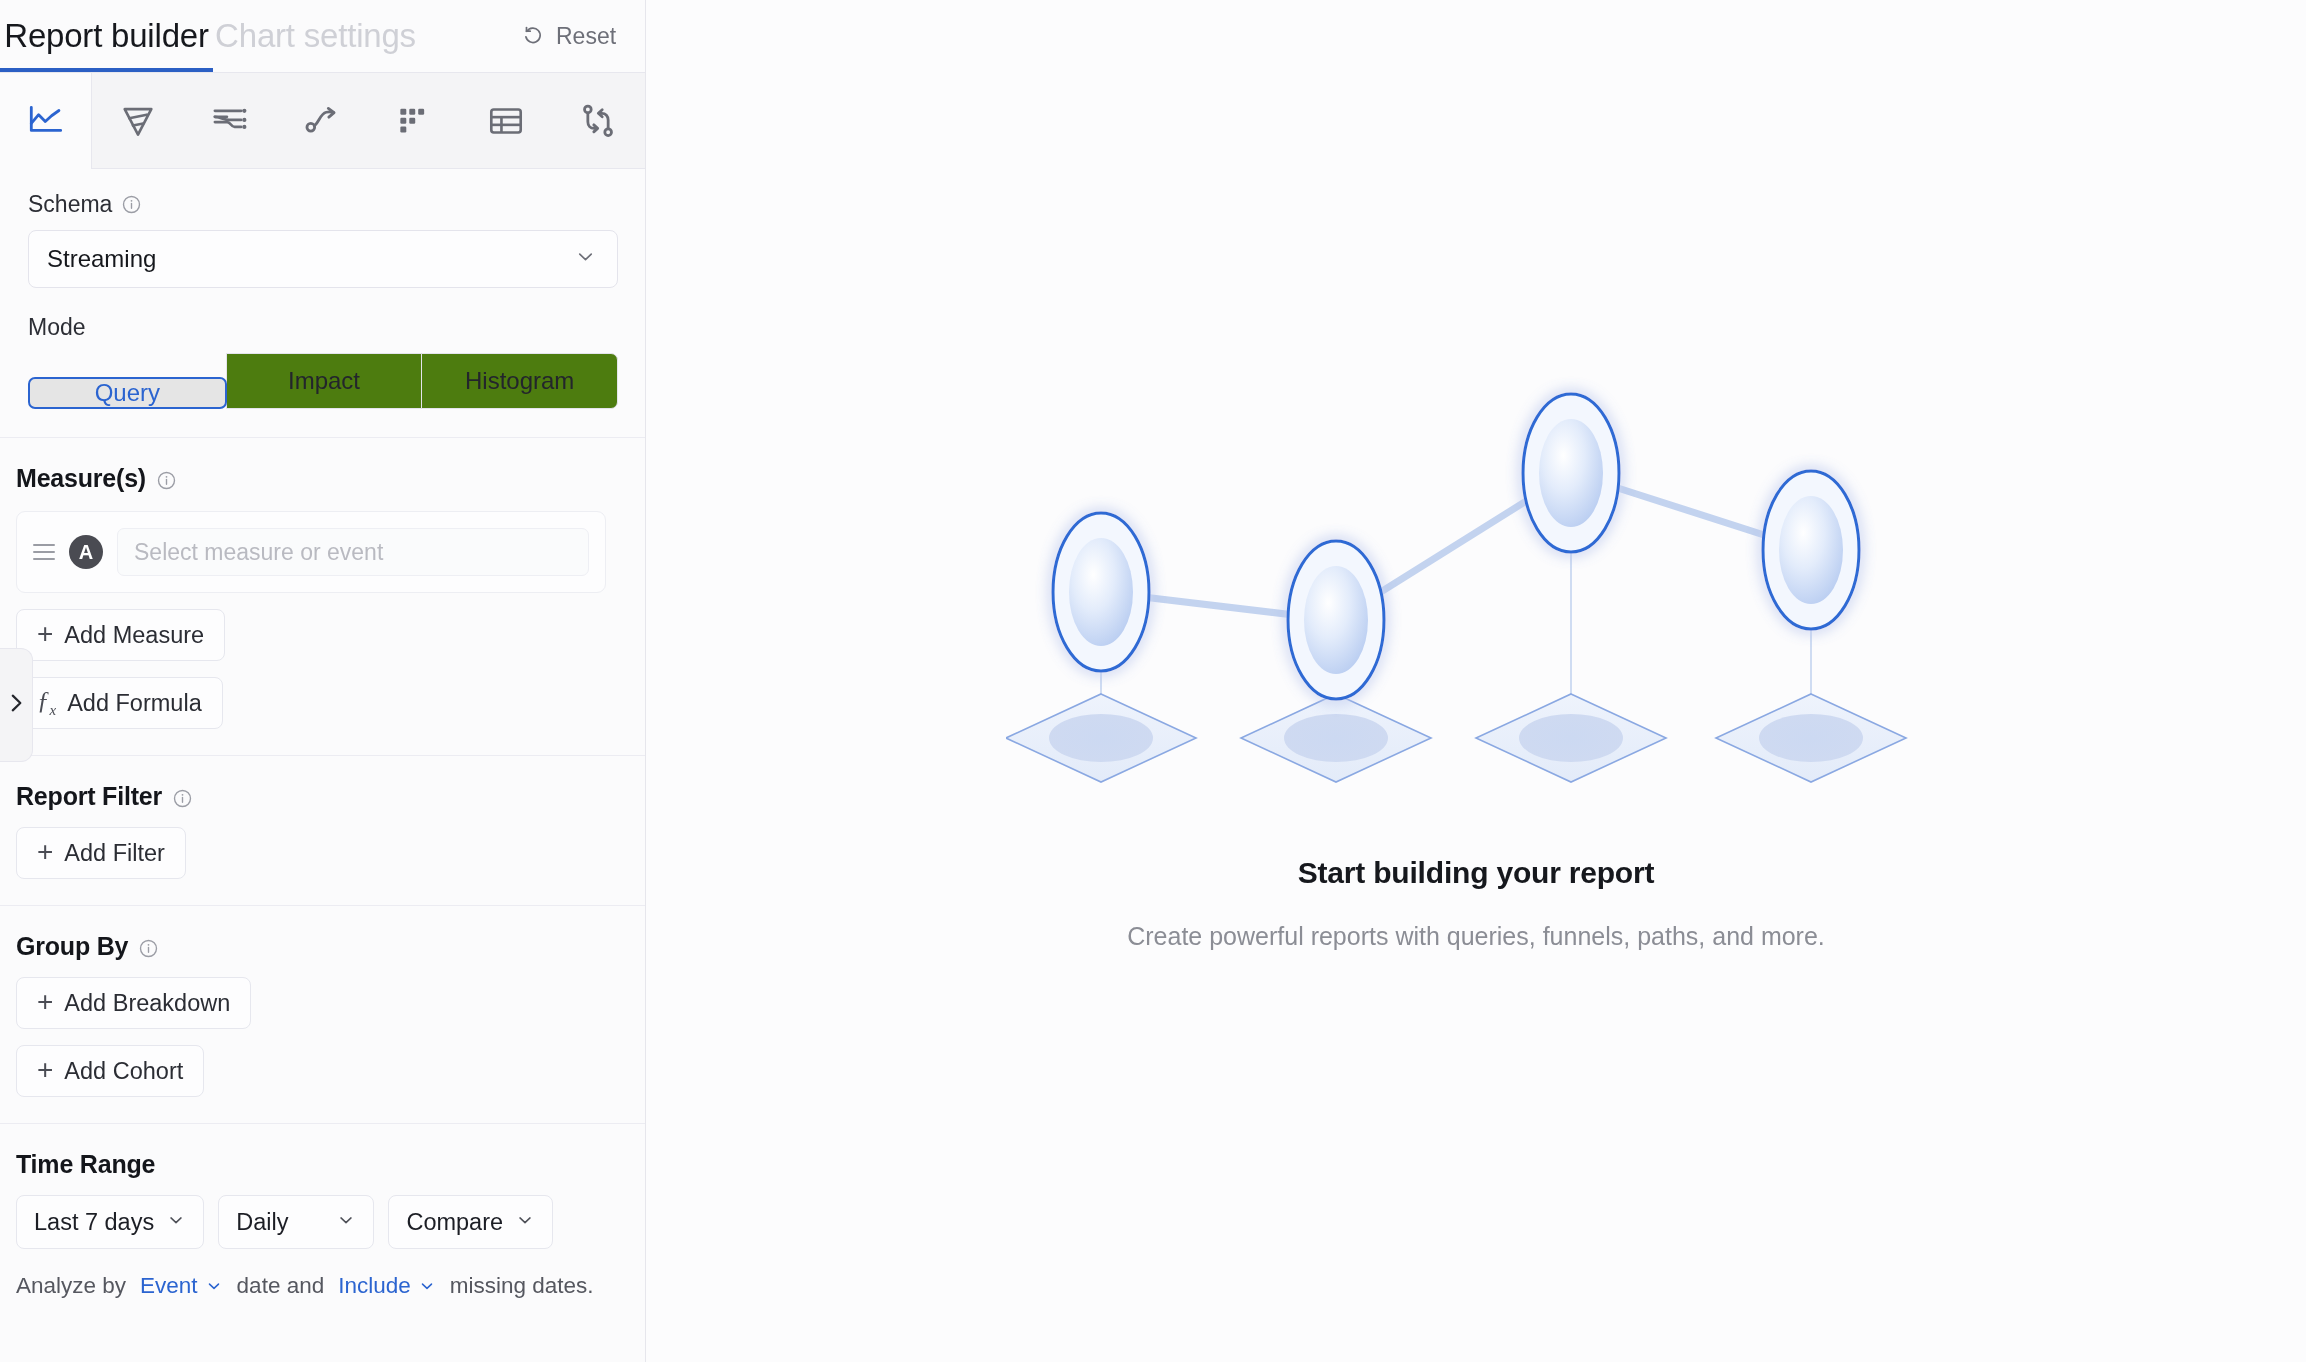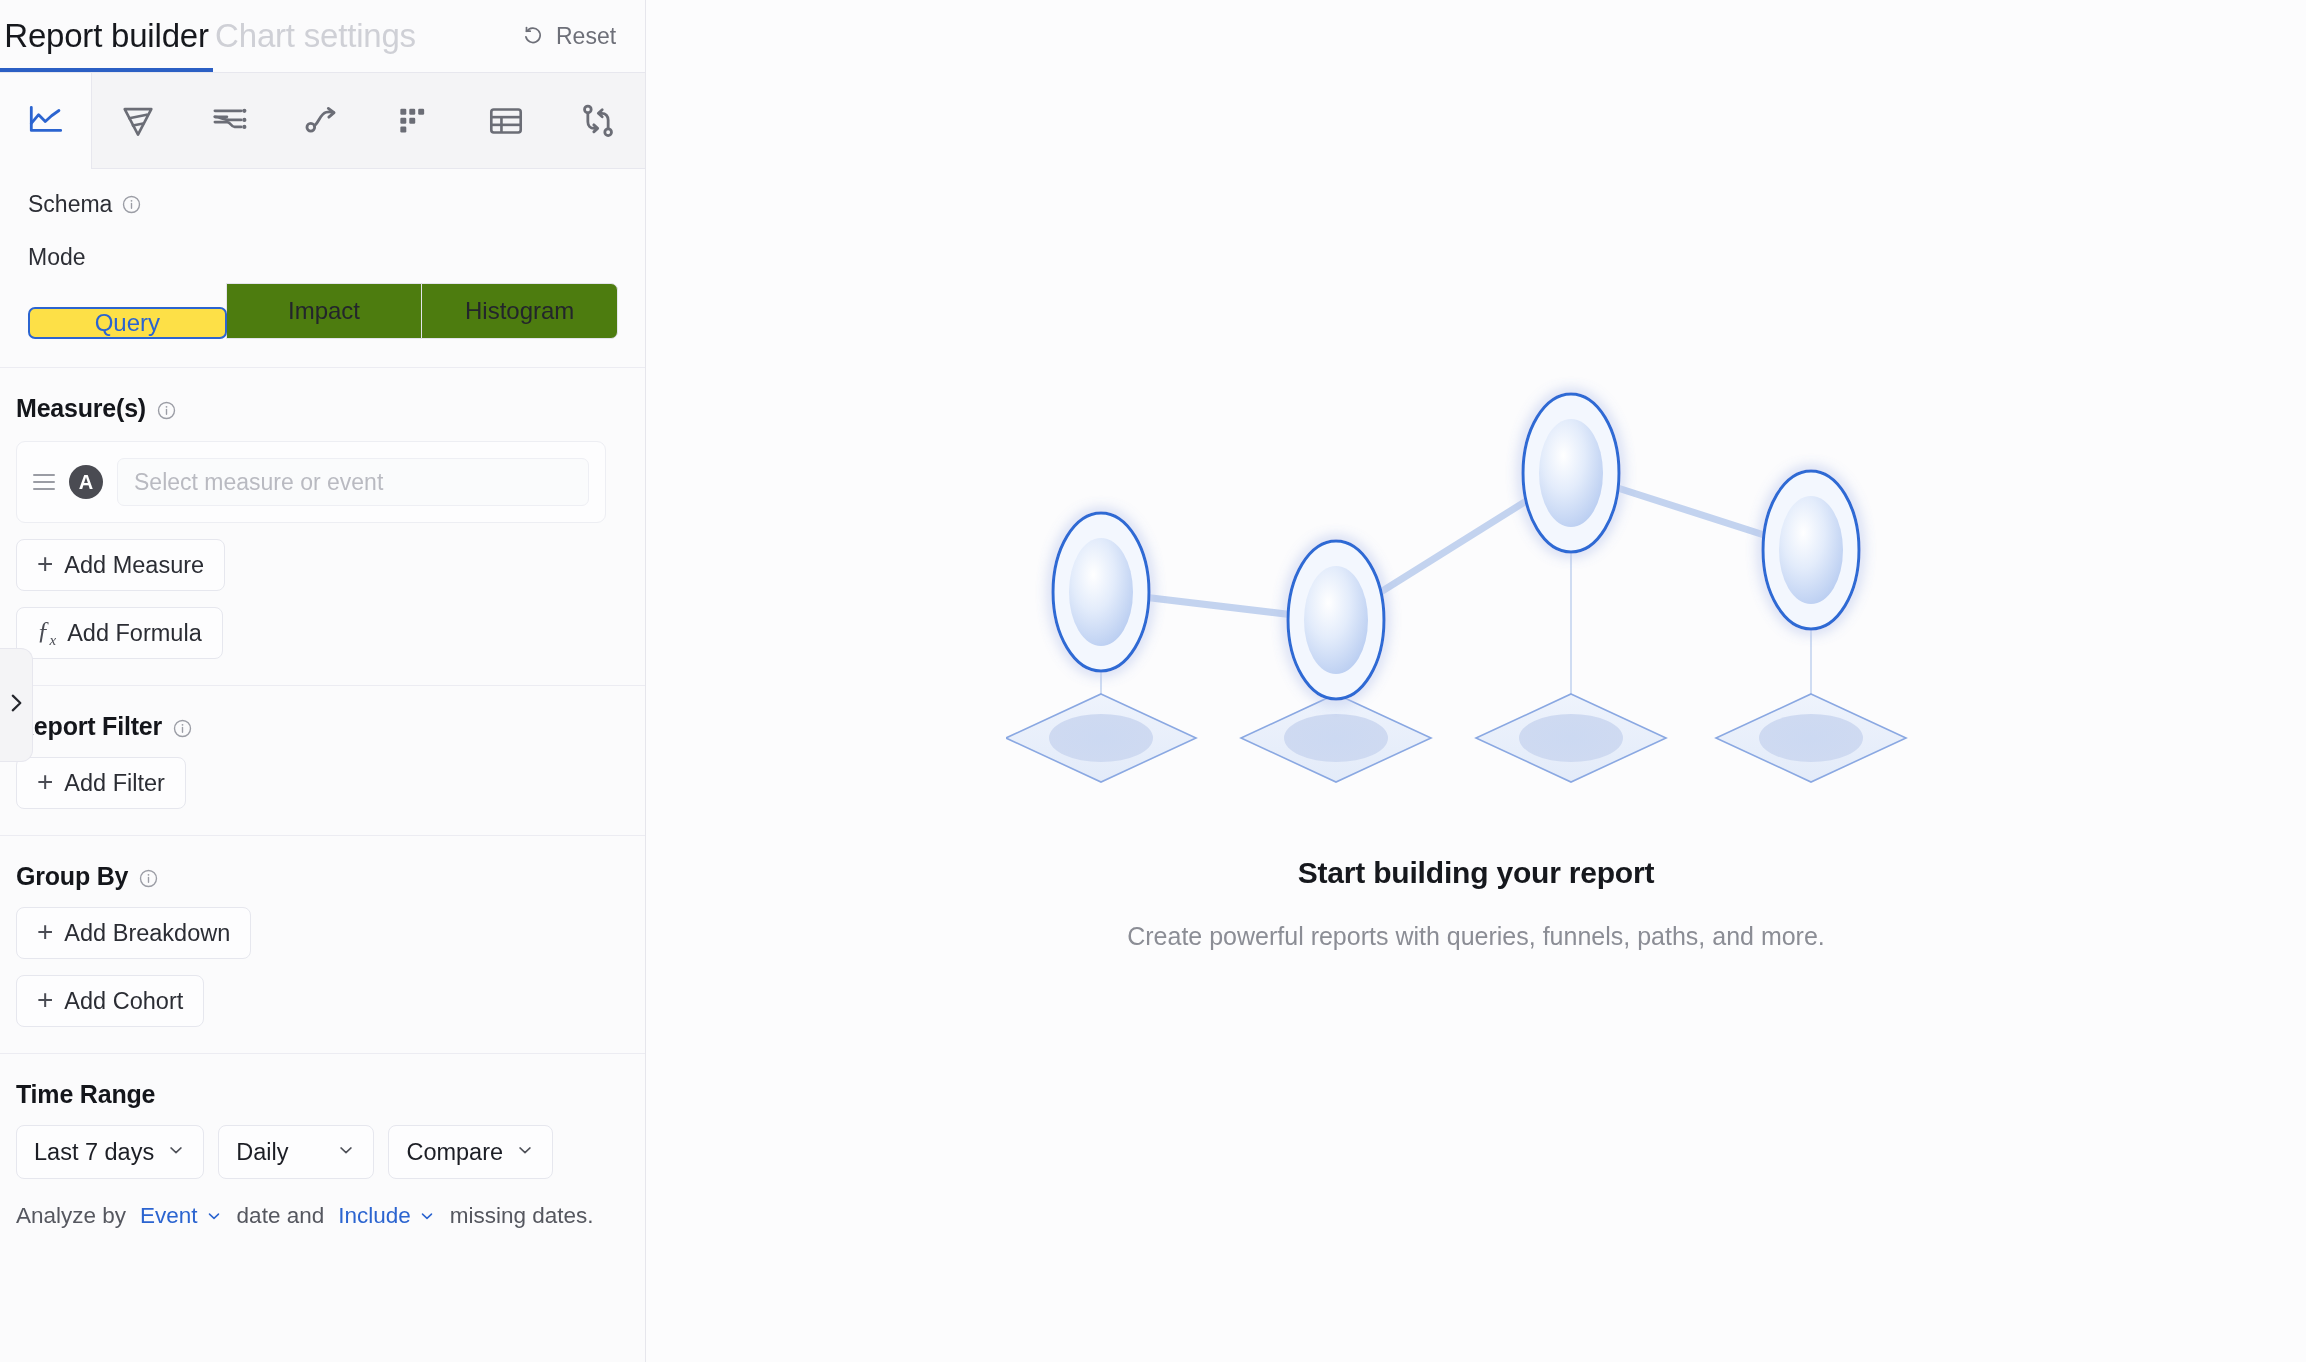--- a/index.html
+++ b/index.html
@@ -101,21 +101,21 @@
   .seg-item{
     flex:1;display:flex;align-items:center;justify-content:center;
     border:1px solid #e4e4ec;background:#4d7c0f;
     font-size:24px;color:#23252c;cursor:pointer;box-sizing:border-box;
     margin-left:-1px;
   }
   .seg-item:first-child{margin-left:0;border-radius:7px 0 0 7px;}
   .seg-item:last-child{border-radius:0 7px 7px 0;}
   .seg-item.on{
     border:2px solid #2b64d0;color:#2b64d0;border-radius:7px;
-    background:#fde047;z-index:2;margin-top:24px;
+    background:#e5e5e5;z-index:2;margin-top:24px;
   }
 
   
   .measure-box{
     margin-top:18px;
     width:590px;box-sizing:border-box;
     border:1px solid #edeef3;border-radius:9px;background:#fdfdfe;
     padding:16px 16px;
     display:flex;align-items:center;gap:14px;
   }
@@ -298,20 +298,28 @@
     </div>
 
     <div class="schema-sec">
       <div class="lbl">
         <span>Schema</span>
         <span class="info">
           <svg width="21" height="21" viewBox="0 0 20 20" fill="none" stroke="#9b9da5" stroke-width="1.3">
             <circle cx="10" cy="10" r="7.6"></circle>
             <path d="M10 9.1 V13.6" stroke-linecap="round"></path>
             <circle cx="10" cy="6.5" r="0.85" fill="#9b9da5" stroke="none"></circle>
+          </svg>
+        </span>
+      </div>
+      <div class="select">
+        <span>Streaming</span>
+        <span>
+          <svg width="23" height="23" viewBox="0 0 24 24" fill="none" stroke="#6d6f78" stroke-width="1.7" stroke-linecap="round" stroke-linejoin="round">
+            <path d="M6 9.5 L12 15.2 L18 9.5"></path>
           </svg>
         </span>
       </div>
 
       <div class="lbl mode-lbl">Mode</div>
       <div class="seg">
         <div class="seg-item on">Query</div>
         <div class="seg-item">Impact</div>
         <div class="seg-item">Histogram</div>
       </div>

